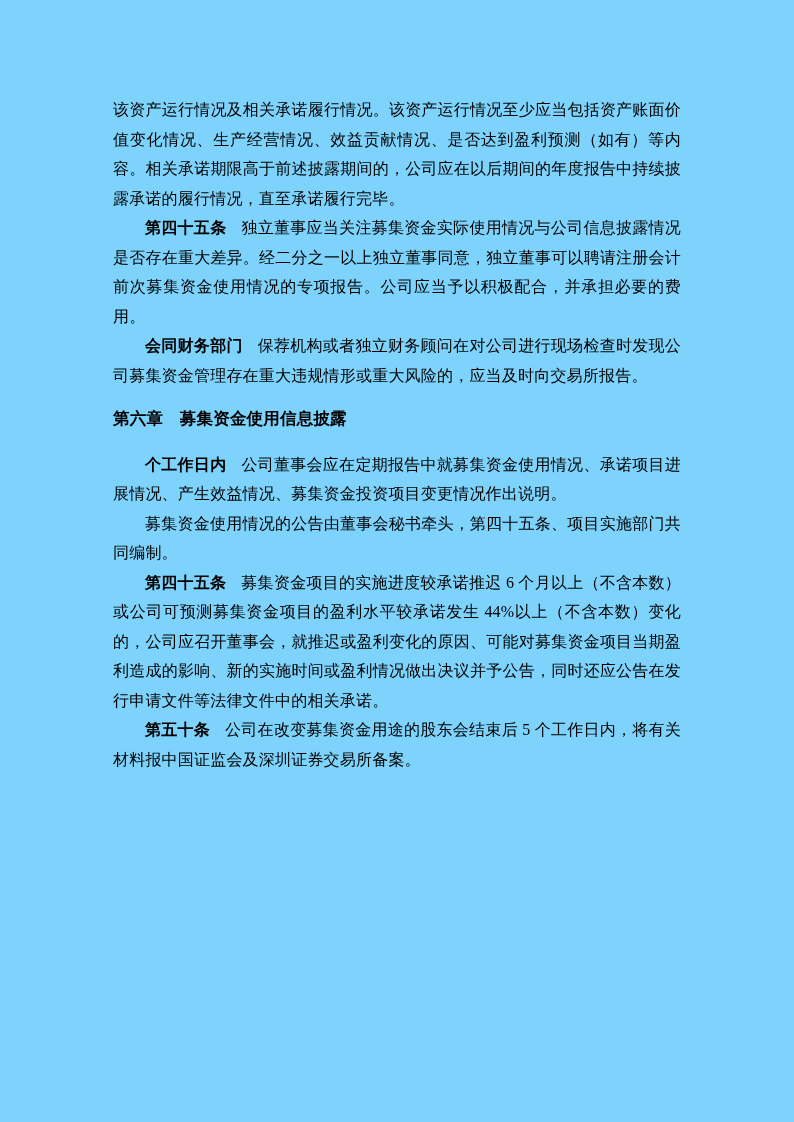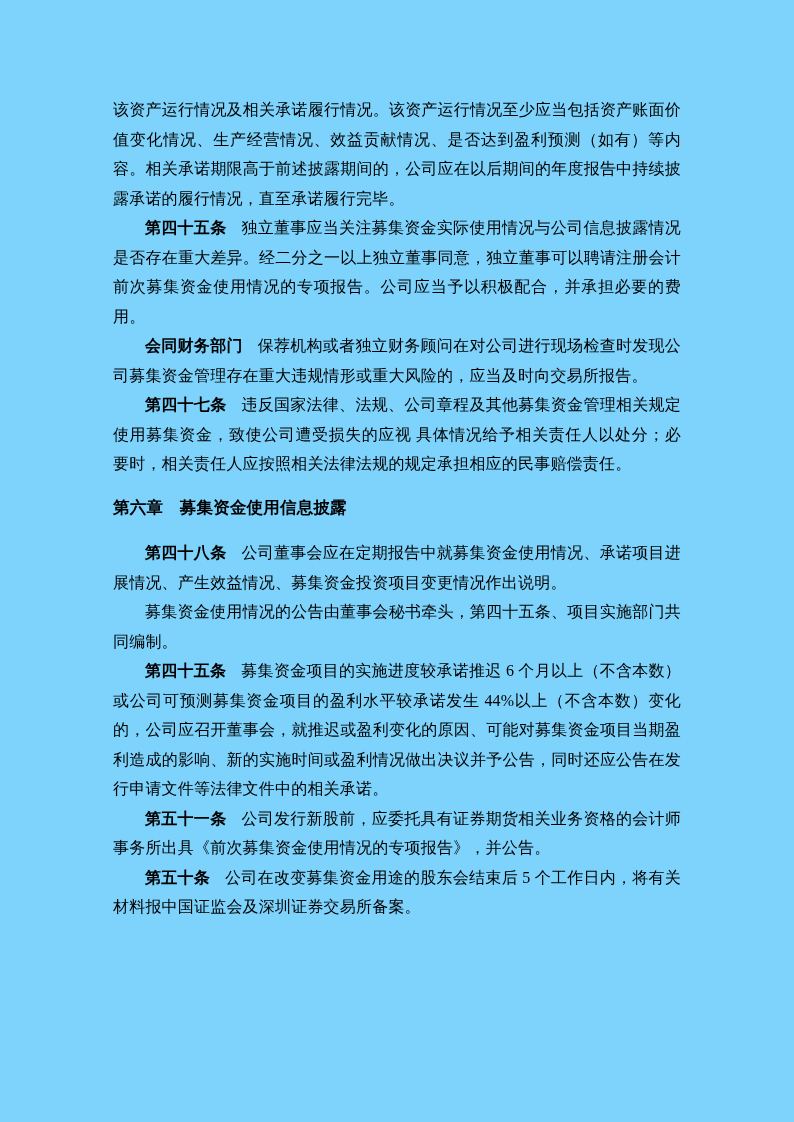--- a/index.html
+++ b/index.html
@@ -49,28 +49,26 @@
 <body>
 
 <div class="page">
 
   <p class="para">该资产运行情况及相关承诺履行情况。该资产运行情况至少应当包括资产账面价值变化情况、生产经营情况、效益贡献情况、是否达到盈利预测（如有）等内容。相关承诺期限高于前述披露期间的，公司应在以后期间的年度报告中持续披露承诺的履行情况，直至承诺履行完毕。</p>
 
   <p class="para indent"><span class="art-num">第四十五条</span><span>独立董事应当关注募集资金实际使用情况与公司信息披露情况 是否存在重大差异。经二分之一以上独立董事同意，独立董事可以聘请注册会计 前次募集资金使用情况的专项报告。公司应当予以积极配合，并承担必要的费 用。</span></p>
 
   <p class="para indent"><span class="art-num">会同财务部门</span><span>保荐机构或者独立财务顾问在对公司进行现场检查时发现公司募集资金管理存在重大违规情形或重大风险的，应当及时向交易所报告。</span></p>
 
-  <p class="para indent"><span class="art-num">第四十七条</span><span>违反国家法律、法规、公司章程及其他募集资金管理相关规定使用募集资金，致使公司遭受损失的应视 具体情况给予相关责任人以处分；必要时，相关责任人应按照相关法律法规的规定承担相应的民事赔偿责任。</span></p>
 
   <div class="chapter-heading">第六章　募集资金使用信息披露</div>
 
-  <p class="para indent"><span class="art-num">第四十八条</span><span>公司董事会应在定期报告中就募集资金使用情况、承诺项目进展情况、产生效益情况、募集资金投资项目变更情况作出说明。</span></p>
+  <p class="para indent"><span class="art-num">个工作日内</span><span>公司董事会应在定期报告中就募集资金使用情况、承诺项目进展情况、产生效益情况、募集资金投资项目变更情况作出说明。</span></p>
 
   <p class="para indent">募集资金使用情况的公告由董事会秘书牵头，第四十五条、项目实施部门共同编制。</p>
 
 
   <p class="para indent"><span class="art-num">第四十五条</span><span>募集资金项目的实施进度较承诺推迟 6 个月以上（不含本数）或公司可预测募集资金项目的盈利水平较承诺发生 44%以上（不含本数）变化的，公司应召开董事会，就推迟或盈利变化的原因、可能对募集资金项目当期盈利造成的影响、新的实施时间或盈利情况做出决议并予公告，同时还应公告在发行申请文件等法律文件中的相关承诺。</span></p>
 
-  <p class="para indent"><span class="art-num">第五十一条</span><span>公司发行新股前，应委托具有证券期货相关业务资格的会计师事务所出具《前次募集资金使用情况的专项报告》，并公告。</span></p>
 
   <p class="para indent"><span class="art-num">第五十条</span><span>公司在改变募集资金用途的股东会结束后 5 个工作日内，将有关材料报中国证监会及深圳证券交易所备案。</span></p>
 
 </div>
 
 </body></html>

